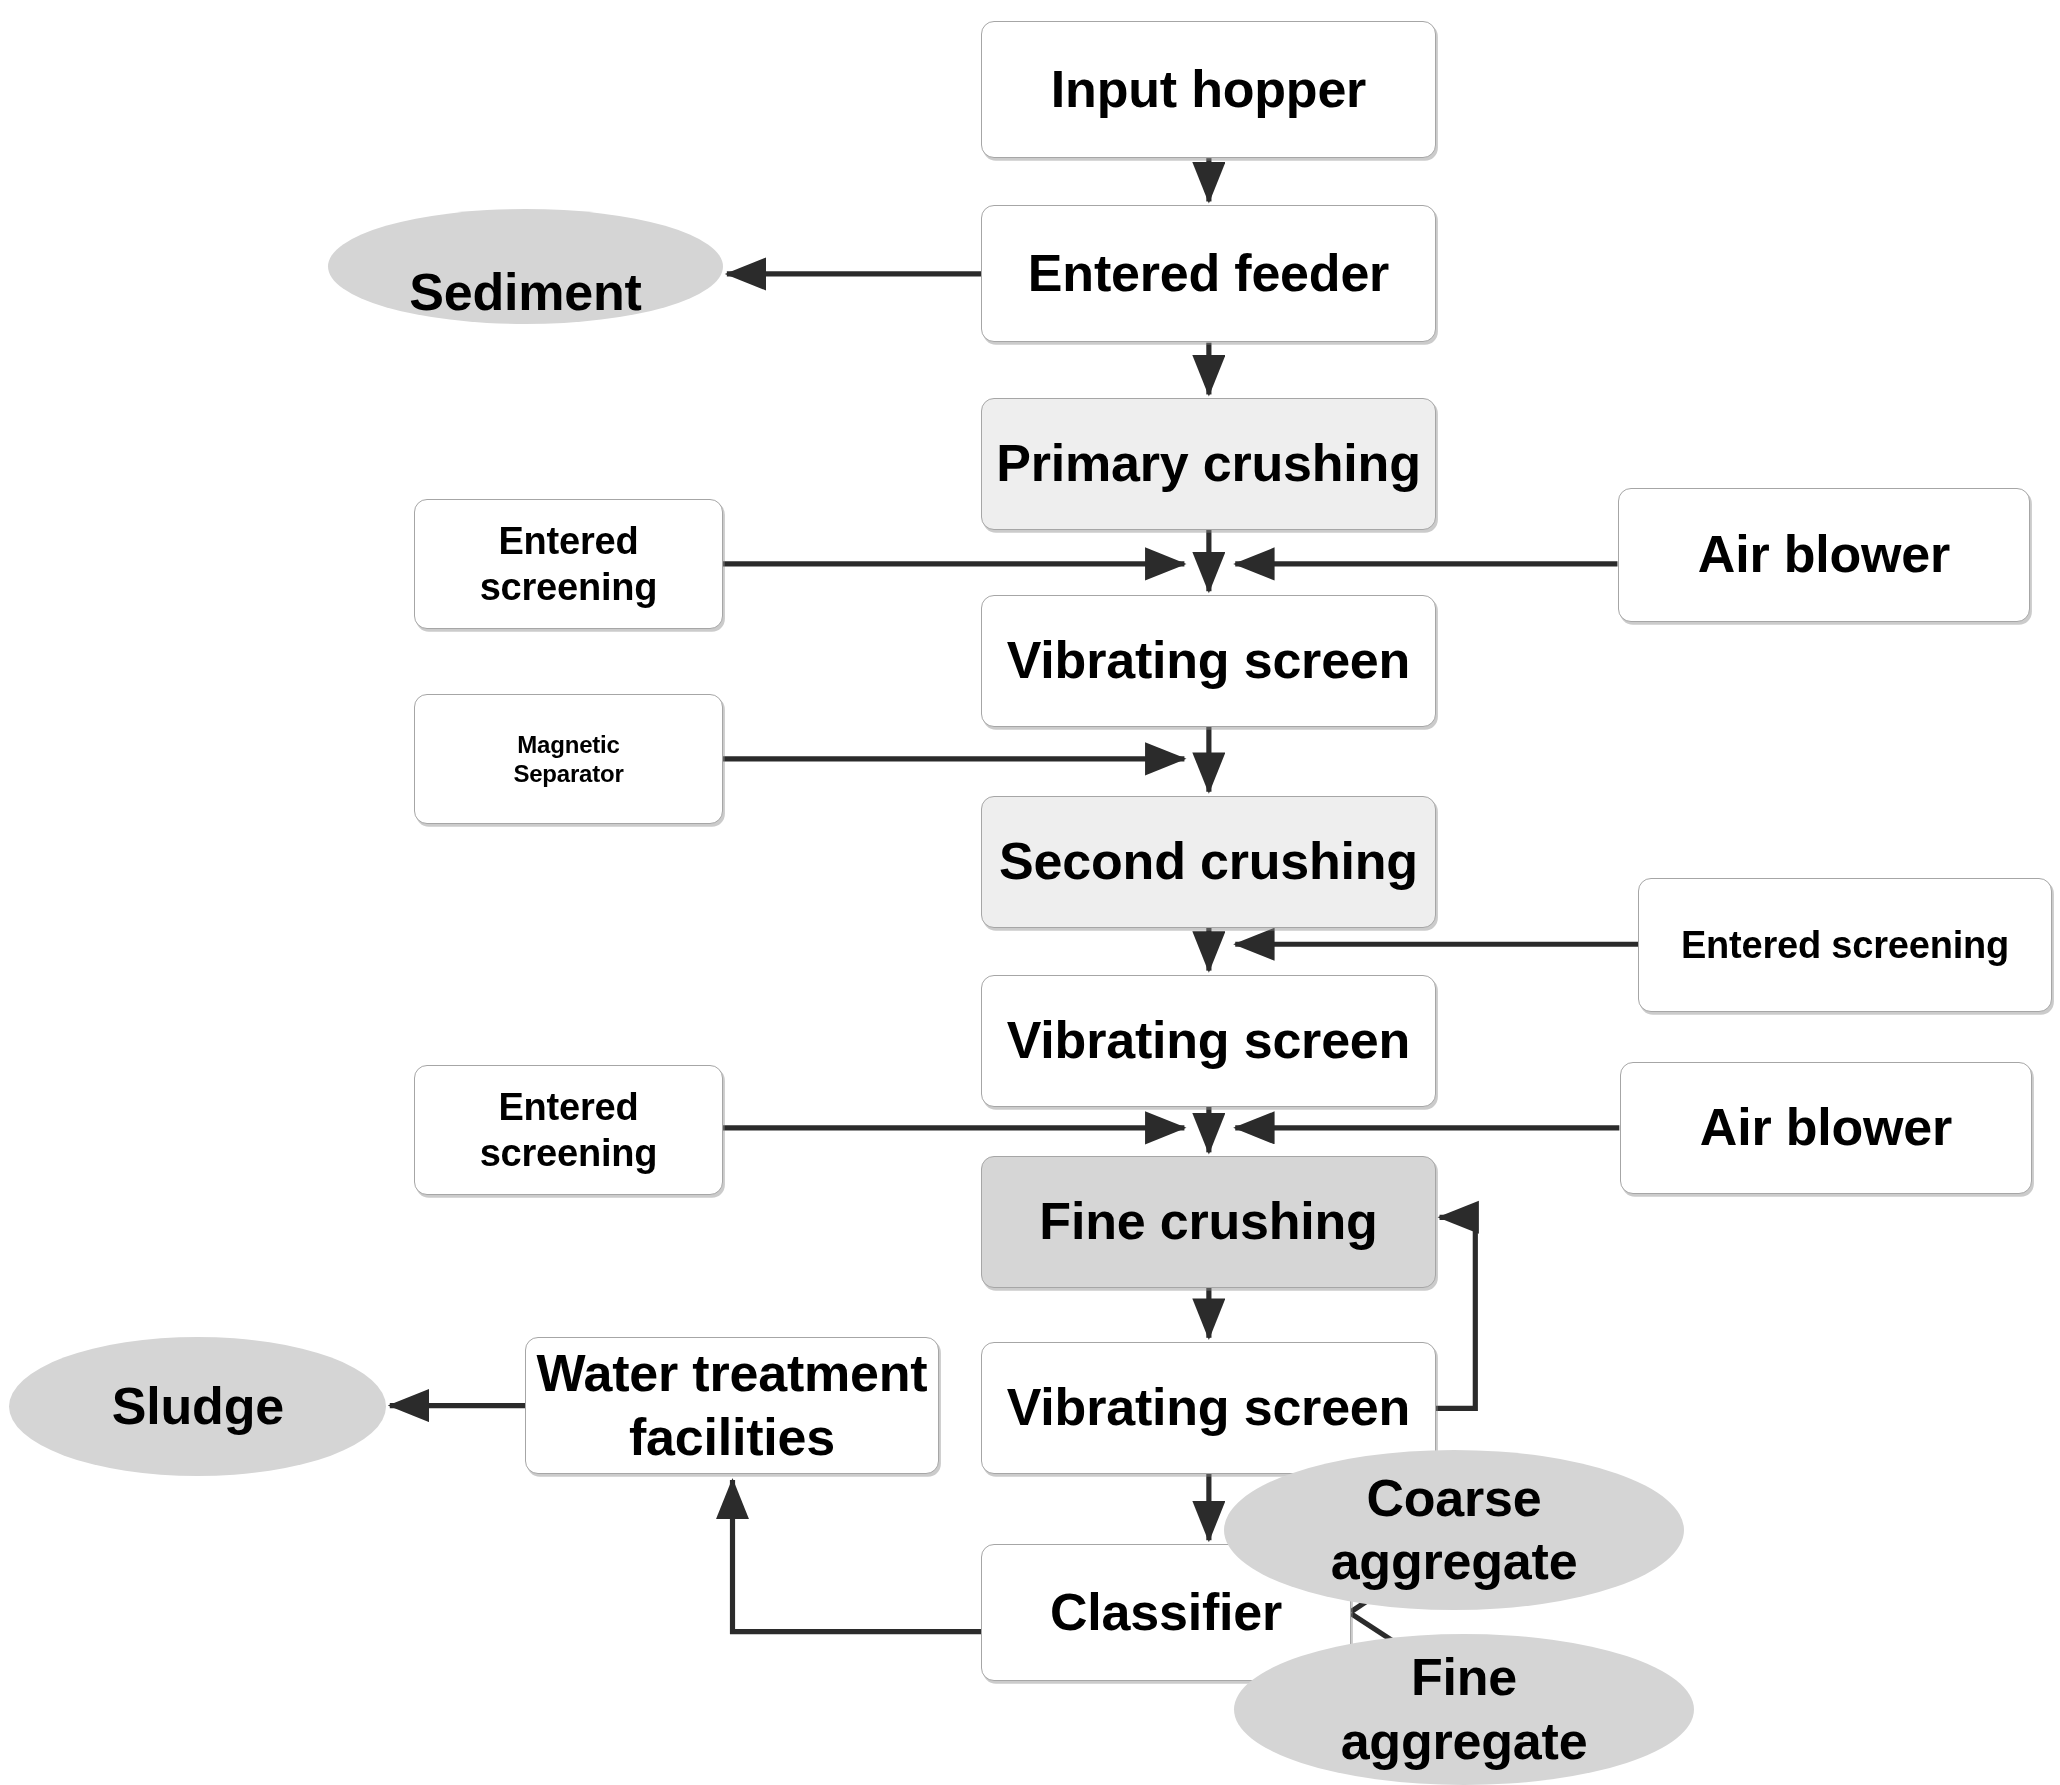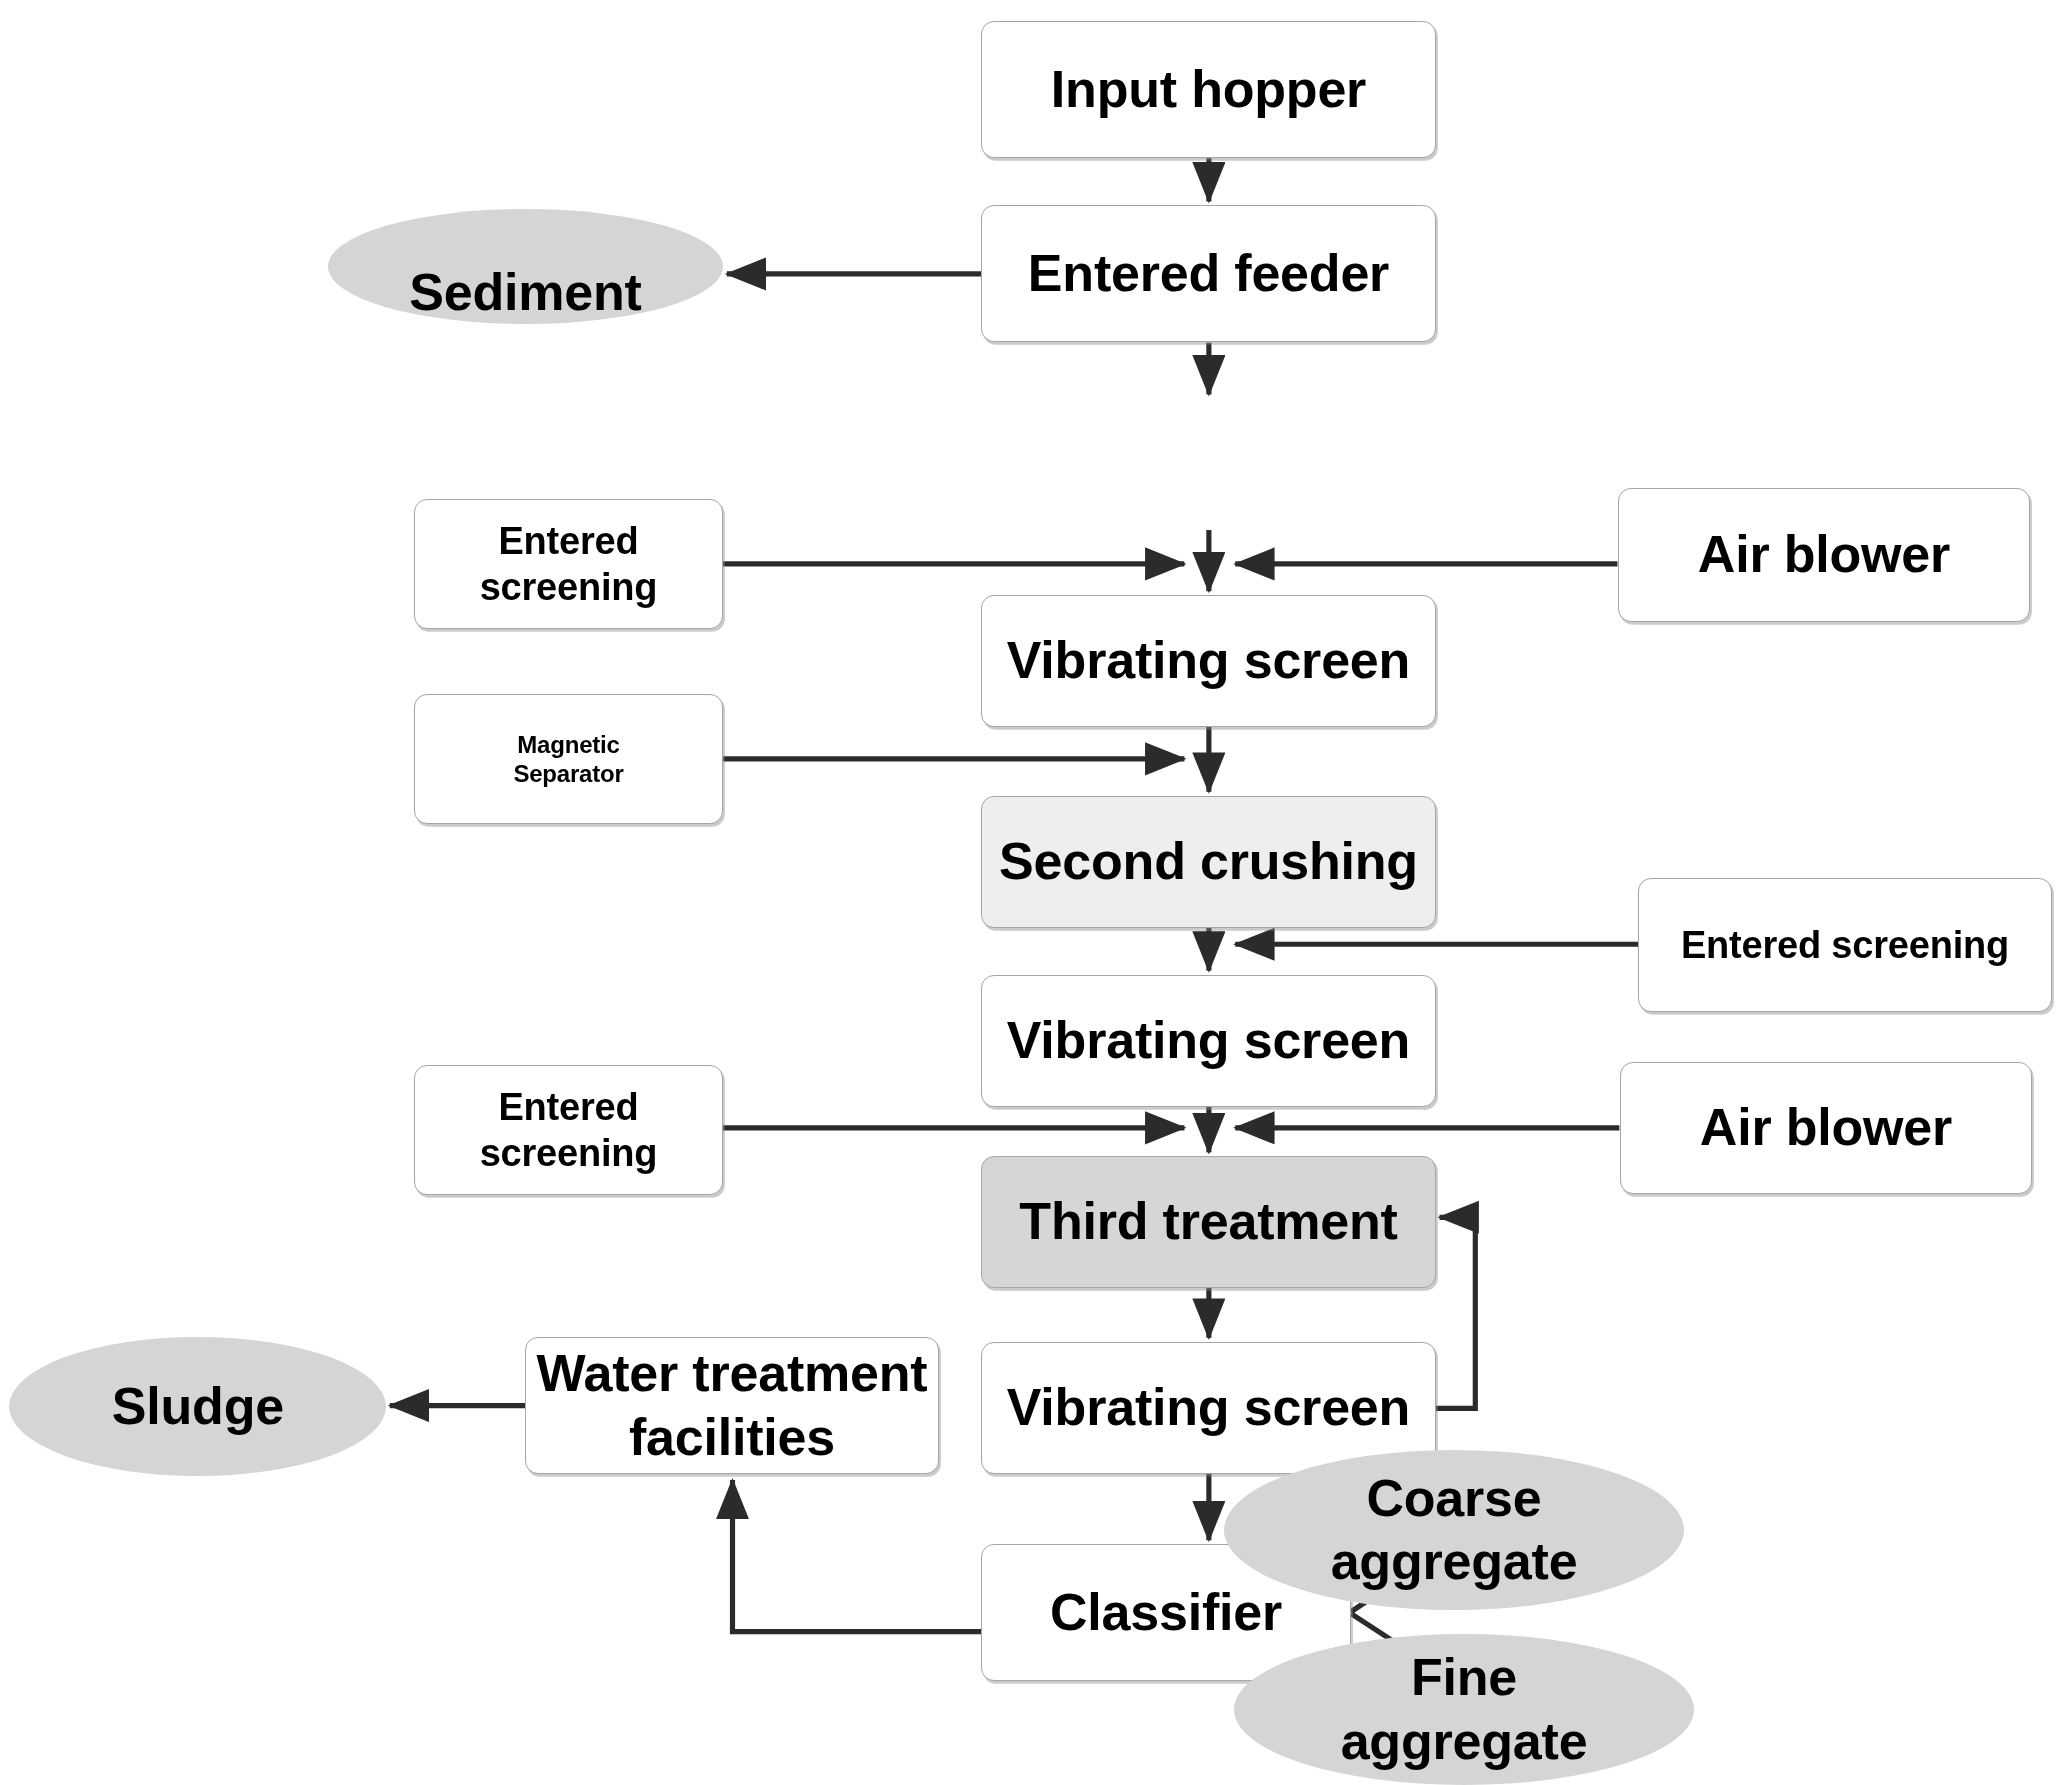--- a/index.html
+++ b/index.html
@@ -100,20 +100,23 @@
   </div>
 
   <div class="node box" style="left:981px; top:205px; width:455px; height:137px;">
     <span class="label">Entered feeder</span>
   </div>
 
   <div class="node ellipse" style="left:328px; top:209px; width:395px; height:115px;align-items:flex-end;">
     <span class="label">Sediment</span>
   </div>
 
+  <div class="node box fill-light" style="left:981px; top:398px; width:455px; height:132px;">
+    <span class="label">Primary crushing</span>
+  </div>
 
   <div class="node box" style="left:414px; top:499px; width:309px; height:130px; font-size:38px;">
     <span class="label">Entered screening</span>
   </div>
 
   <div class="node box" style="left:1618px; top:488px; width:412px; height:134px;">
     <span class="label">Air blower</span>
   </div>
 
   <div class="node box" style="left:981px; top:595px; width:455px; height:132px;">
@@ -139,21 +142,21 @@
 
   <div class="node box" style="left:414px; top:1065px; width:309px; height:130px; font-size:38px;">
     <span class="label">Entered screening</span>
   </div>
 
   <div class="node box" style="left:1620px; top:1062px; width:412px; height:132px;">
     <span class="label">Air blower</span>
   </div>
 
   <div class="node box fill-dark" style="left:981px; top:1156px; width:455px; height:132px;">
-    <span class="label">Third treatment</span>
+    <span class="label">Fine crushing</span>
   </div>
 
   <div class="node ellipse" style="left:9.4px; top:1337px; width:377px; height:139px;">
     <span class="label">Sludge</span>
   </div>
 
   <div class="node box" style="left:525px; top:1337px; width:414px; height:137px;">
     <span class="label">Water treatment
 facilities</span>
   </div>

